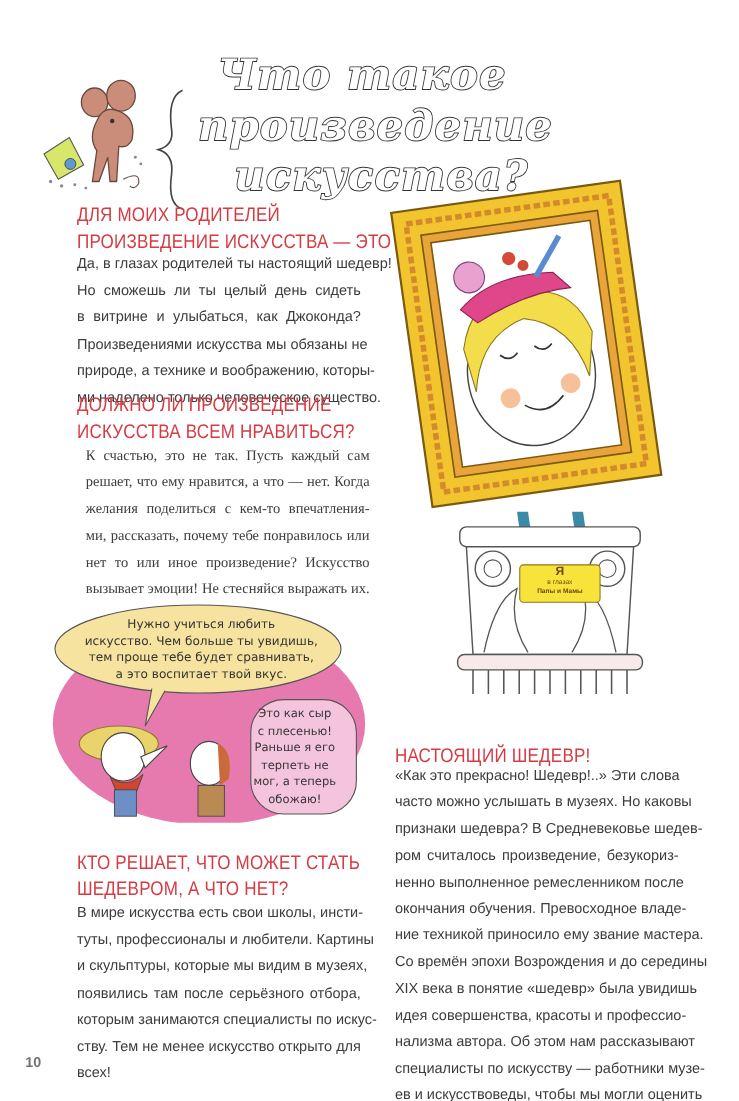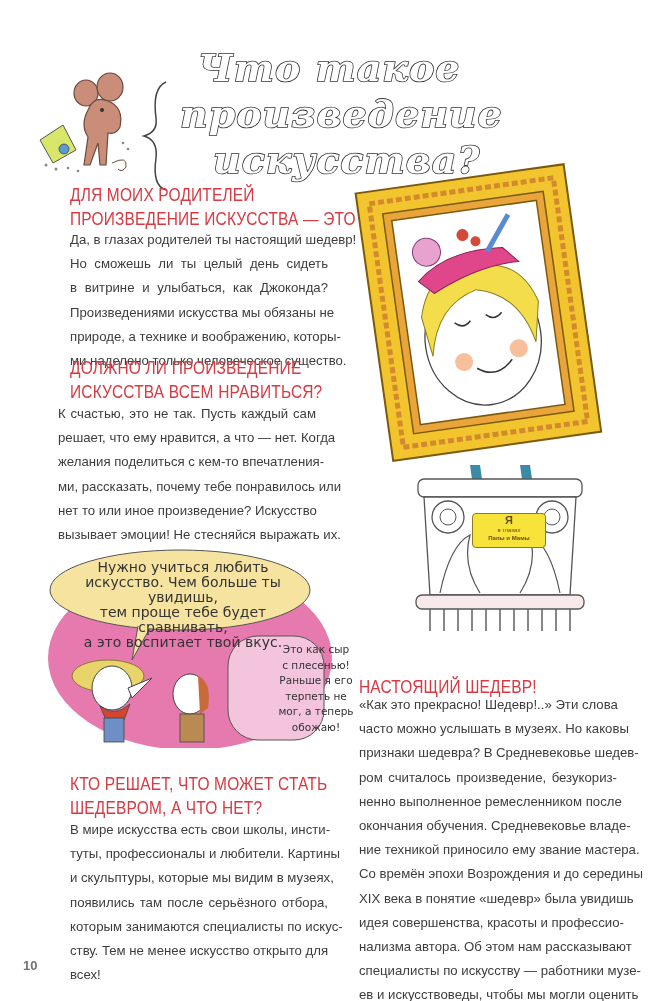--- a/index.html
+++ b/index.html
@@ -63,21 +63,21 @@
     <span>природе, а технике и воображению, которы-</span>
     <span>ми наделено только человеческое существо.</span>
   </div>
 </div>
 
 <div>
   <div class="heading" style="left:70px;top:356px;">
     <div>Должно ли произведение</div>
     <div>искусства всем нравиться?</div>
   </div>
-  <div class="para" style="left:58px;top:402px;width:258px;">
+  <div class="para" style="left:78px;top:402px;width:258px;font-family:Liberation Serif, serif;">
     <span>К счастью, это не так. Пусть каждый сам</span>
     <span>решает, что ему нравится, а что — нет. Когда</span>
     <span>желания поделиться с кем-то впечатления-</span>
     <span>ми, рассказать, почему тебе понравилось или</span>
     <span>нет то или иное произведение? Искусство</span>
     <span>вызывает эмоции! Не стесняйся выражать их.</span>
   </div>
 </div>
 
 <div class="abs" style="left:40px;top:548px;width:310px;height:200px;">
@@ -90,27 +90,27 @@
     <ellipse cx="68" cy="128" rx="36" ry="16" fill="#e8d46a" stroke="#8a7a30" stroke-width="1"></ellipse>
     <ellipse cx="72" cy="140" rx="20" ry="22" fill="#ffffff" stroke="#444" stroke-width="1"></ellipse>
     <path d="M88,140 L112,130 L92,150 Z" fill="#ffffff" stroke="#444" stroke-width="1"></path>
     <path d="M60,158 Q74,170 90,156 L84,172 L66,172 Z" fill="#d4452f" stroke="#444" stroke-width="0.8"></path>
     <rect x="64" y="170" width="20" height="24" fill="#6d8fc5" stroke="#444" stroke-width="0.8"></rect>
 
     <ellipse cx="150" cy="146" rx="17" ry="20" fill="#ffffff" stroke="#444" stroke-width="1"></ellipse>
     <path d="M158,128 Q172,134 168,160 L160,166 Z" fill="#c86a3a"></path>
     <rect x="140" y="166" width="24" height="28" fill="#b98a52" stroke="#444" stroke-width="0.8"></rect>
   </svg>
-  <div class="abs comic-text" style="left:28px;top:12px;width:230px;font-size:14px;line-height:15px;">
+  <div class="abs comic-text" style="left:28px;top:12px;width:230px;font-size:11px;line-height:15px;">
     <div>Нужно учиться любить</div>
     <div>искусство. Чем больше ты увидишь,</div>
     <div>тем проще тебе будет сравнивать,</div>
     <div>а это воспитает твой вкус.</div>
   </div>
-  <div class="abs comic-text" style="left:190px;top:94px;width:76px;font-size:10.5px;line-height:15.5px;padding-left:48px;">
+  <div class="abs comic-text" style="left:190px;top:94px;width:76px;font-size:10.5px;line-height:15.5px;">
     <div>Это как сыр</div>
     <div>с плесенью!</div>
     <div>Раньше я его</div>
     <div>терпеть не</div>
     <div>мог, а теперь</div>
     <div>обожаю!</div>
   </div>
 </div>
 
 <div>
@@ -178,21 +178,21 @@
 <div>
   <div class="heading" style="left:359px;top:675px;">
     <div>Настоящий шедевр!</div>
   </div>
   <div class="para" style="left:359px;top:693px;width:258px;">
     <span>«Как это прекрасно! Шедевр!..» Эти слова</span>
     <span>часто можно услышать в музеях. Но каковы</span>
     <span>признаки шедевра? В Средневековье шедев-</span>
     <span>ром считалось произведение, безукориз-</span>
     <span>ненно выполненное ремесленником после</span>
-    <span>окончания обучения. Средневековье владе-</span>
+    <span>окончания обучения. Превосходное владе-</span>
     <span>ние техникой приносило ему звание мастера.</span>
     <span>Со времён эпохи Возрождения и до середины</span>
     <span>XIX века в понятие «шедевр» была увидишь</span>
     <span>идея совершенства, красоты и профессио-</span>
     <span>нализма автора. Об этом нам рассказывают</span>
     <span>специалисты по искусству — работники музе-</span>
     <span>ев и искусствоведы, чтобы мы могли оценить</span>
 
   </div>
 </div>

